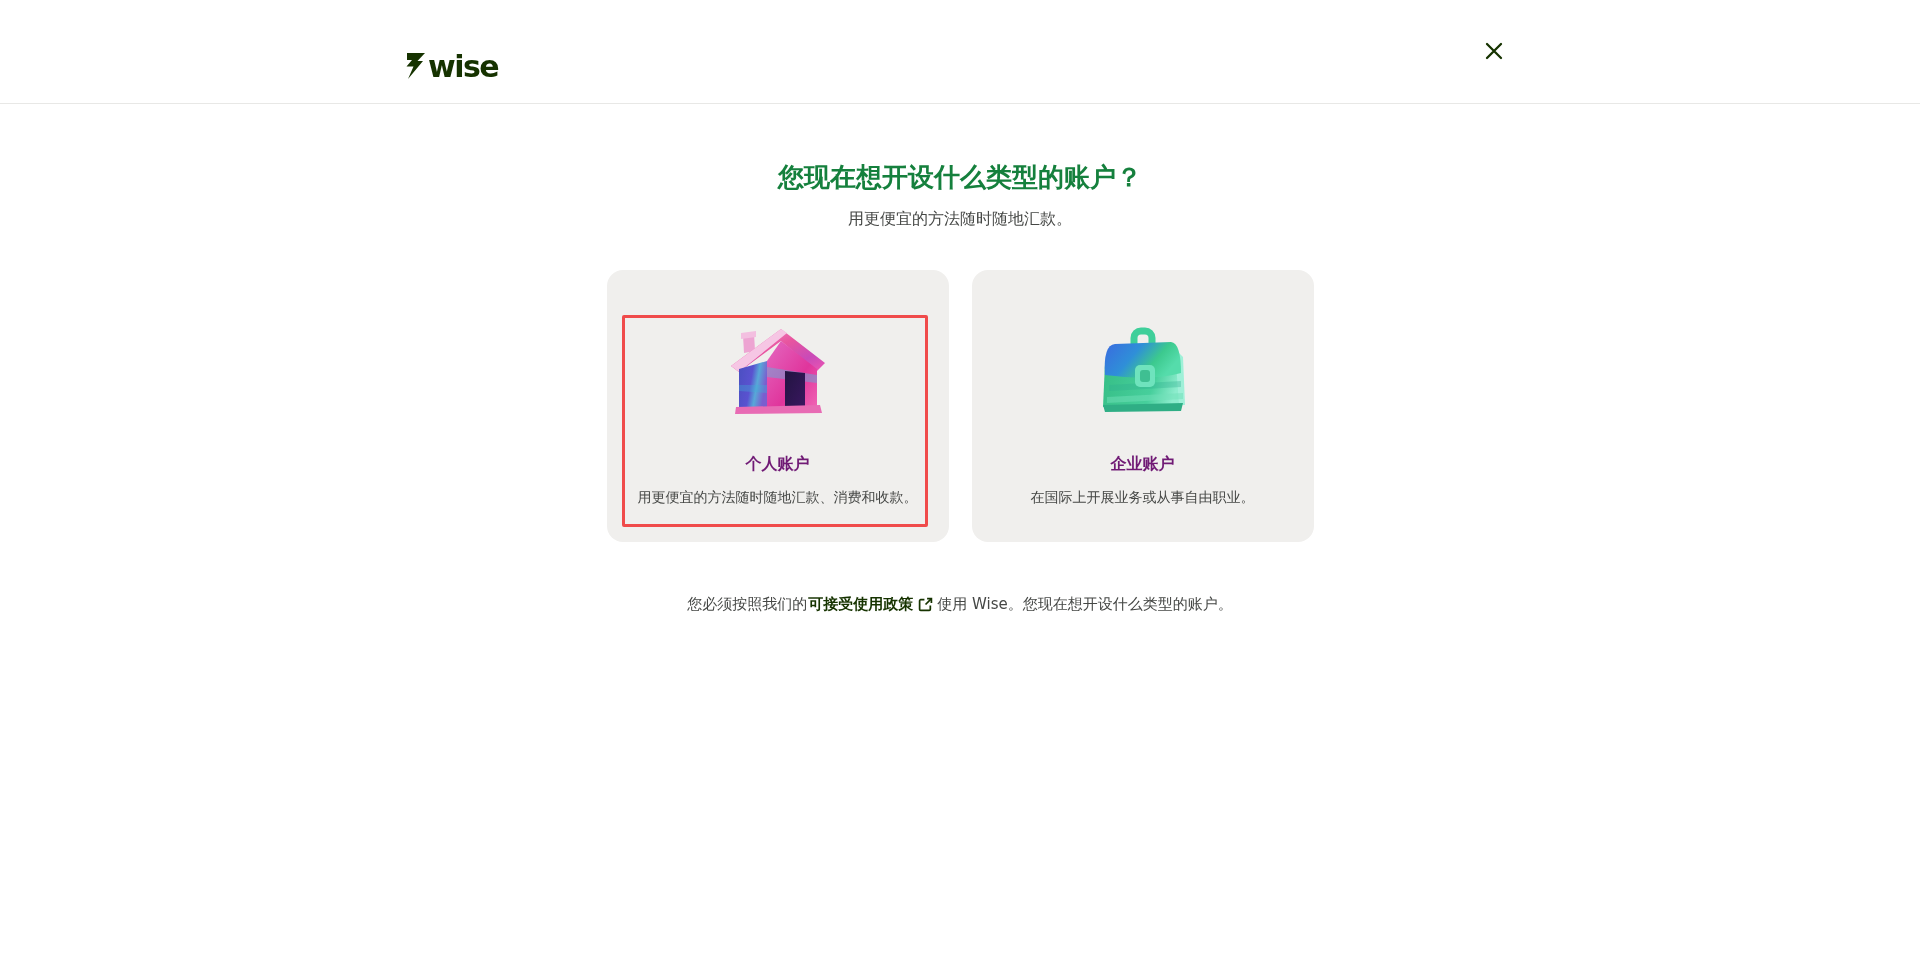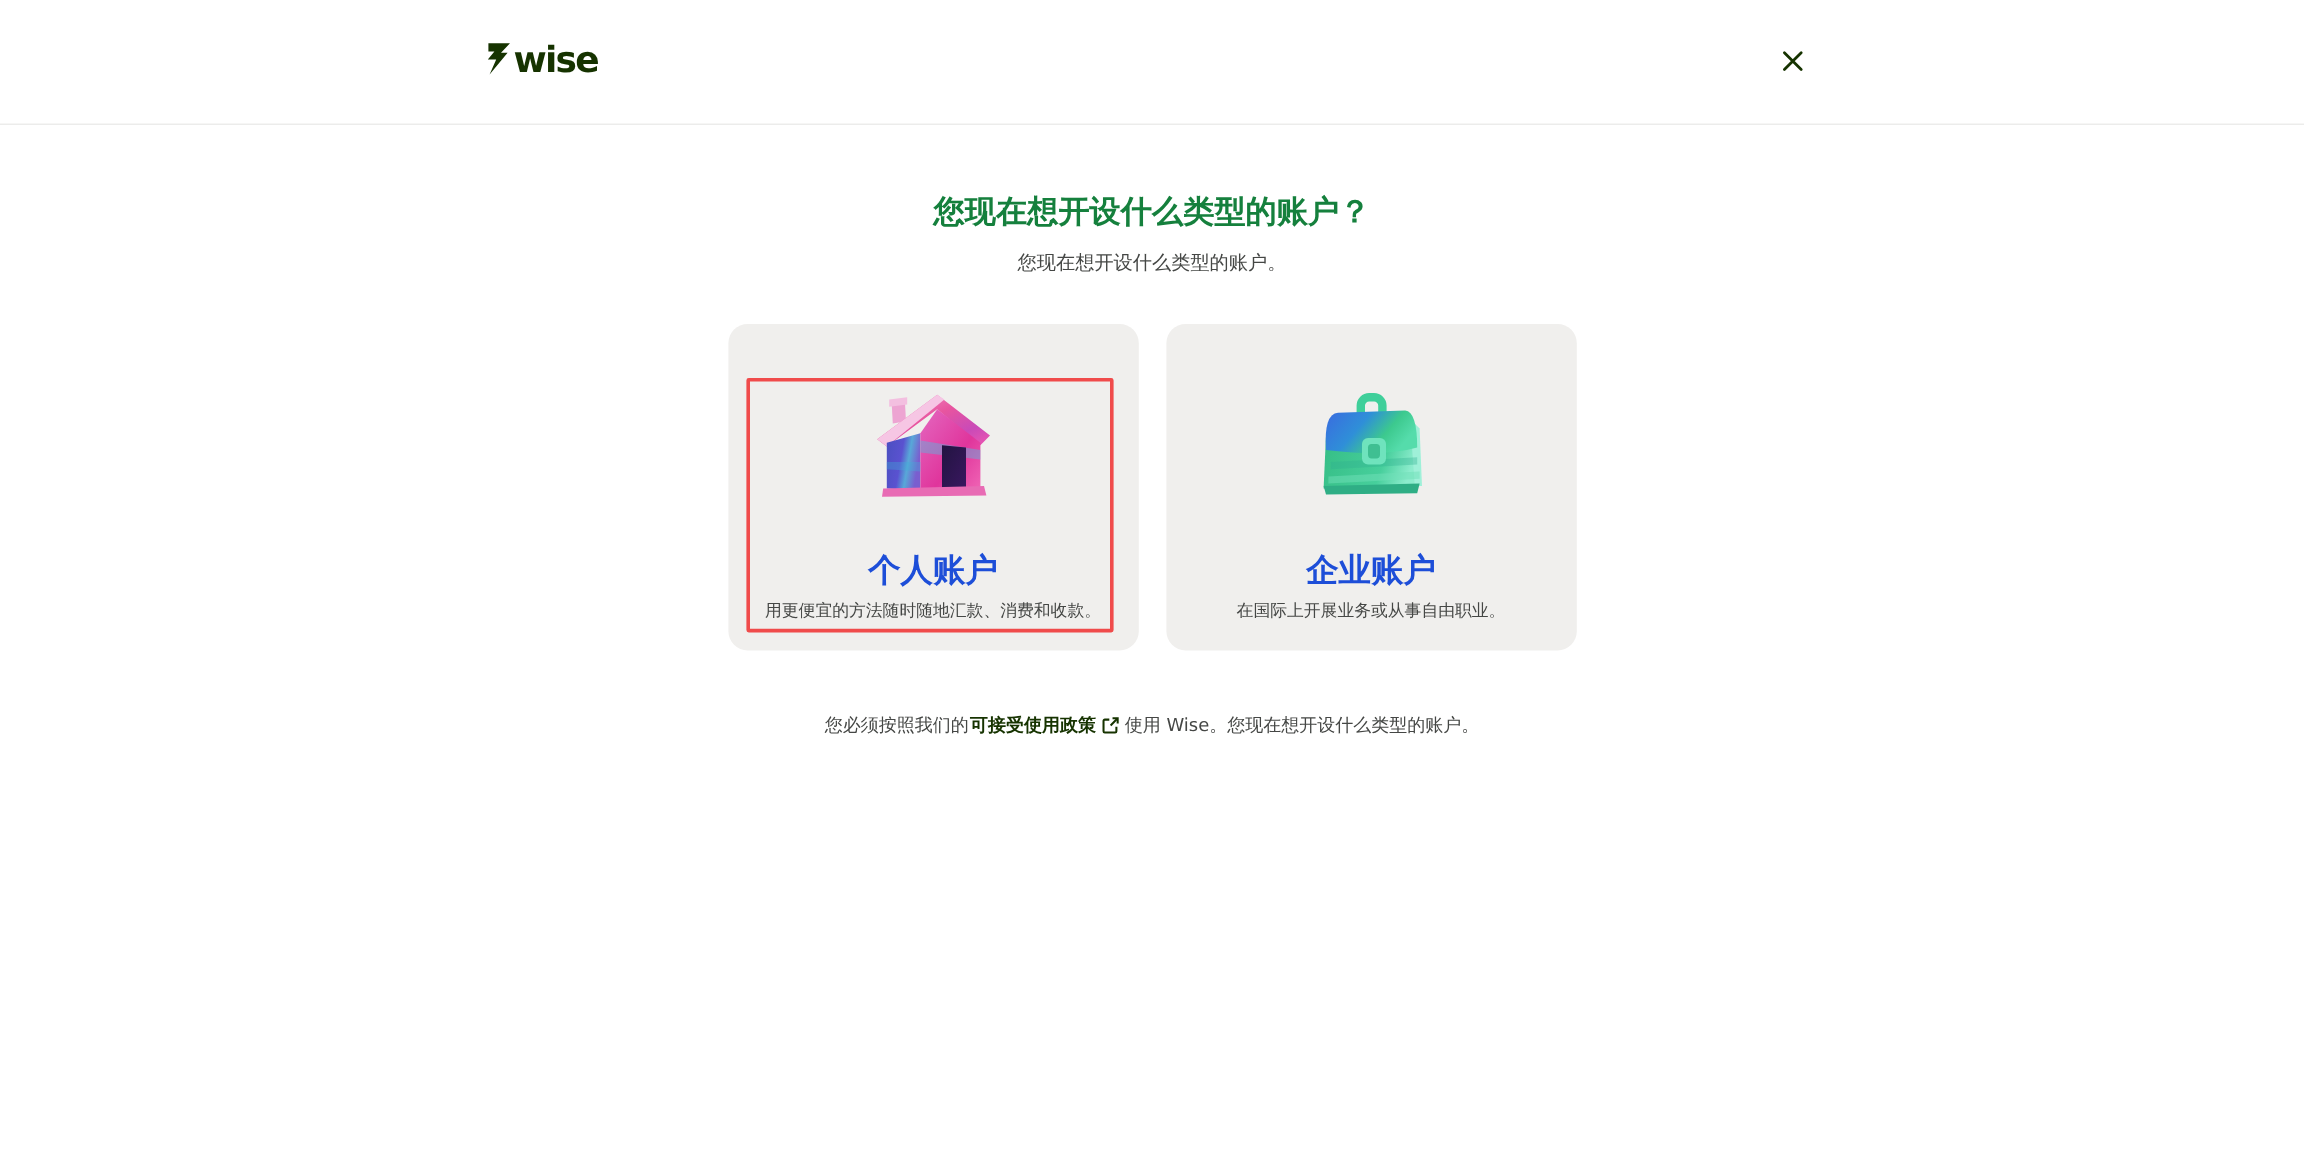--- a/index.html
+++ b/index.html
@@ -12,21 +12,21 @@
     position: relative;
   }
   
   .header {
     position: relative;
     width: 100%; height: 104px;
     background: #fff;
     border-bottom: 1px solid #e8e8e6;
   }
   .logo {
-    position: absolute; left: 404px; top: 33px;
+    position: absolute; left: 404px; top: 50px;
     height: 32px; display: flex; align-items: center;
     cursor: pointer;
   }
   .progress-wrap {
     position: absolute; left: 50%; top: 33px;
     transform: translateX(-50%);
     width: 515px;
   }
   .progress-bar {
     width: 515px; height: 4px;
@@ -70,22 +70,22 @@
     position: relative;
     width: 342px; height: 272px;
     background: #f0efed;
     border-radius: 16px;
     cursor: pointer;
     display: flex; flex-direction: column; align-items: center;
     text-align: center;
   }
   .card-icon { margin-top: 57px; height: 88px; }
   .card-title {
-    margin-top: 48px;
-    font-size: 27px; font-weight: bold; color: #1d4ed8;
+    margin-top: 36px;
+    font-size: 16px; font-weight: bold; color: #701a75;
     line-height: 26px;
   }
   .card-desc {
     margin-top: 10px;
     font-size: 14px; color: #454745; line-height: 20px;
     padding: 0 14px;
   }
   .highlight-box {
     position: absolute;
     left: 15px; top: 45px; right: 21px; bottom: 15px;
@@ -122,21 +122,21 @@
   <button class="close-btn">
     <svg width="24" height="24" viewBox="0 0 24 24">
       <path d="M5 5 L19 19 M19 5 L5 19" stroke="#163300" stroke-width="2.3" stroke-linecap="round" fill="none"></path>
     </svg>
   </button>
 </div>
 
 <div class="main">
 
   <h1 class="page-title">您现在想开设什么类型的账户？</h1>
-  <div class="page-subtitle">您现在想开设什么类型的账户。</div>
+  <div class="page-subtitle">用更便宜的方法随时随地汇款。</div>
 
   <div class="cards">
 
     <div class="card">
       <svg class="card-icon" width="98" height="88" viewBox="0 0 98 88">
         <defs>
           <linearGradient id="roofG" x1="0" y1="0" x2="1" y2="1">
             <stop offset="0" stop-color="#f2a0d4"></stop>
             <stop offset="0.45" stop-color="#e8559f"></stop>
             <stop offset="0.75" stop-color="#c94ab8"></stop>

